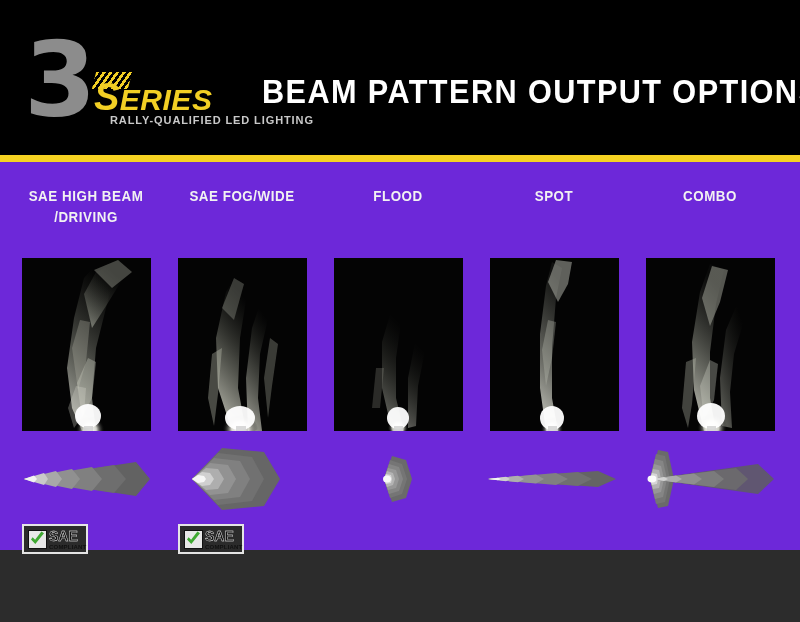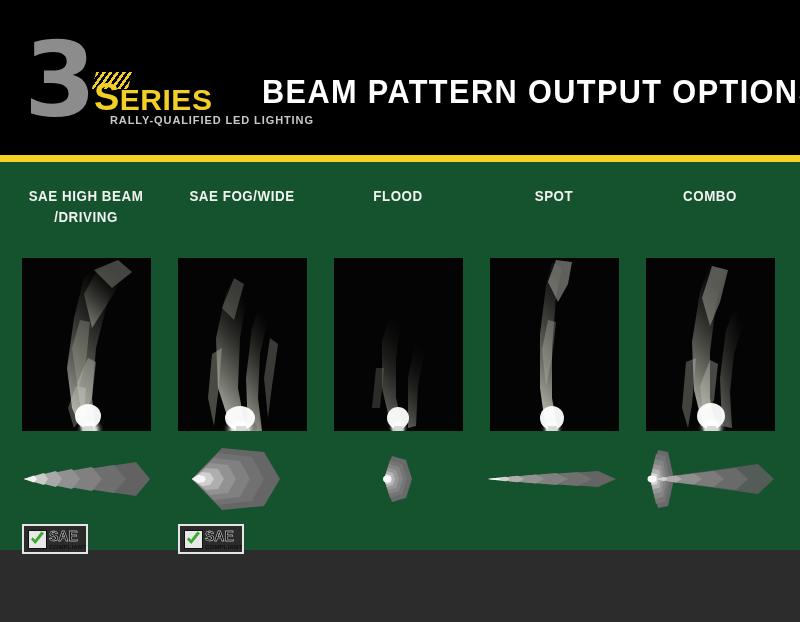--- a/index.html
+++ b/index.html
@@ -56,20 +56,21 @@
     color: #ffffff;
     letter-spacing: 0.5px;
   }
   .logo-stage .cap { font-size: 38px; color: #ffffff; }
   .logo-series {
     position: absolute;
     left: 70px;
     top: 50px;
     font-family: "Liberation Sans", sans-serif;
     font-weight: bold;
+    font-style: italic;
     font-size: 30px;
     line-height: 30px;
     color: #f2cf24;
     letter-spacing: 0.5px;
   }
   .logo-series .cap { font-size: 38px; }
   .logo-slash {
     position: absolute;
     left: 70px;
     top: 40px;
@@ -116,21 +117,21 @@
     background: #f5d222;
   }
 
   
   .board {
     position: absolute;
     left: 0;
     top: 162px;
     width: 800px;
     height: 388px;
-    background: #14532d;
+    background: #6d28d9;
   }
   .col {
     position: absolute;
     top: 0;
     width: 152px;
     height: 460px;
   }
   .col-0 { left: 10px; }
   .col-1 { left: 166px; }
   .col-2 { left: 322px; }

